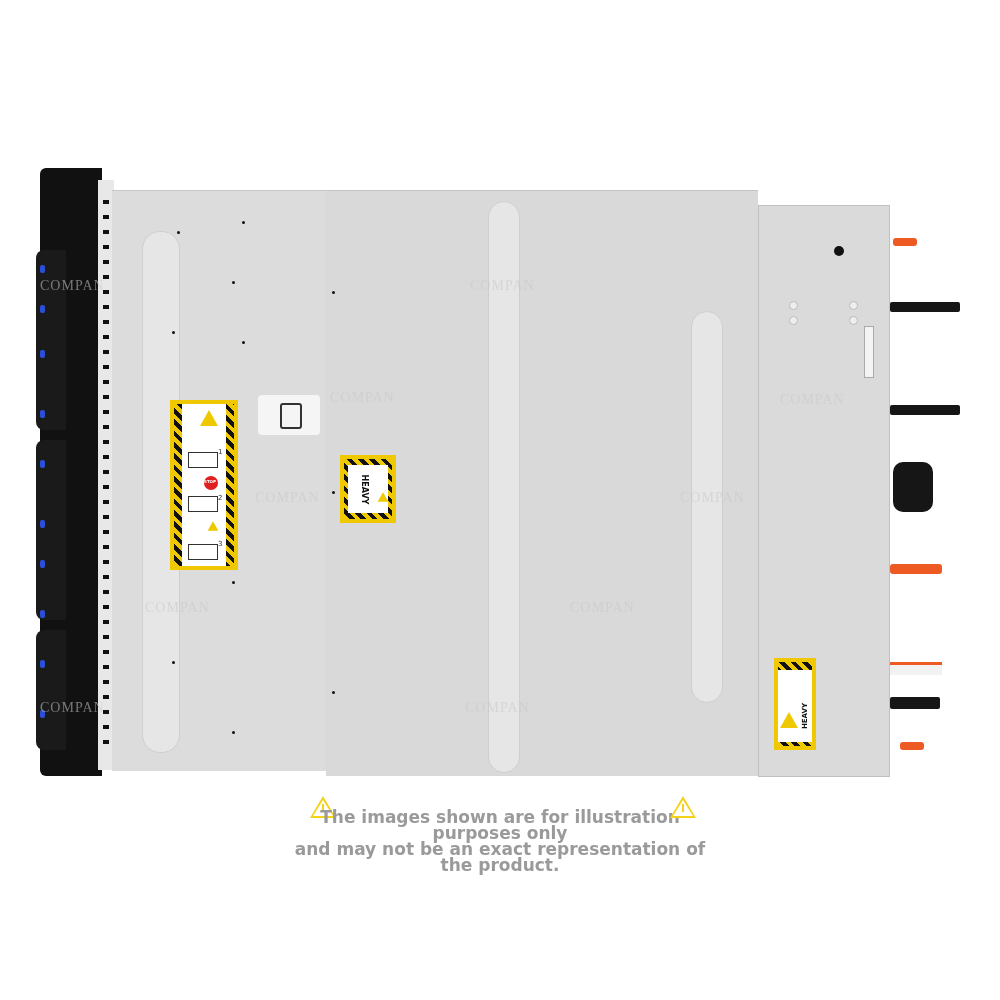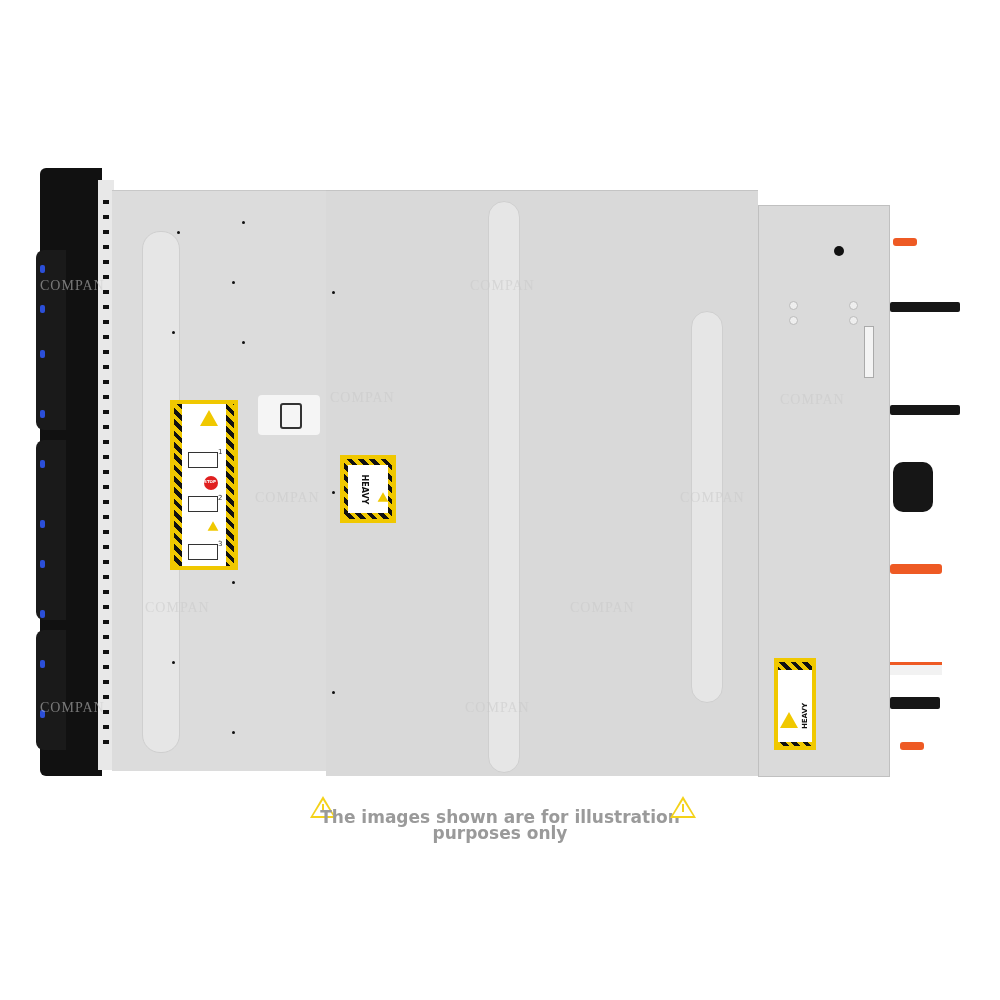--- a/index.html
+++ b/index.html
@@ -168,19 +168,20 @@
 <span class="abs watermark" style="left:465px;top:700px;">COMPAN</span>
 
 <div class="abs" style="left:310px;top:796px;">
   <div class="disc-tri" style="position:relative;">
       <div class="disc-tri-inner"></div>
       <div class="disc-bang"></div>
     </div>
 </div>
 <div class="abs disclaimer">
   <div>The images shown are for illustration purposes only</div>
+  <div>and may not be an exact representation of the product.</div>
 </div>
 <div class="abs" style="left:670px;top:796px;">
   <div class="disc-tri" style="position:relative;">
       <div class="disc-tri-inner"></div>
       <div class="disc-bang"></div>
     </div>
 </div>
 
 </body></html>

